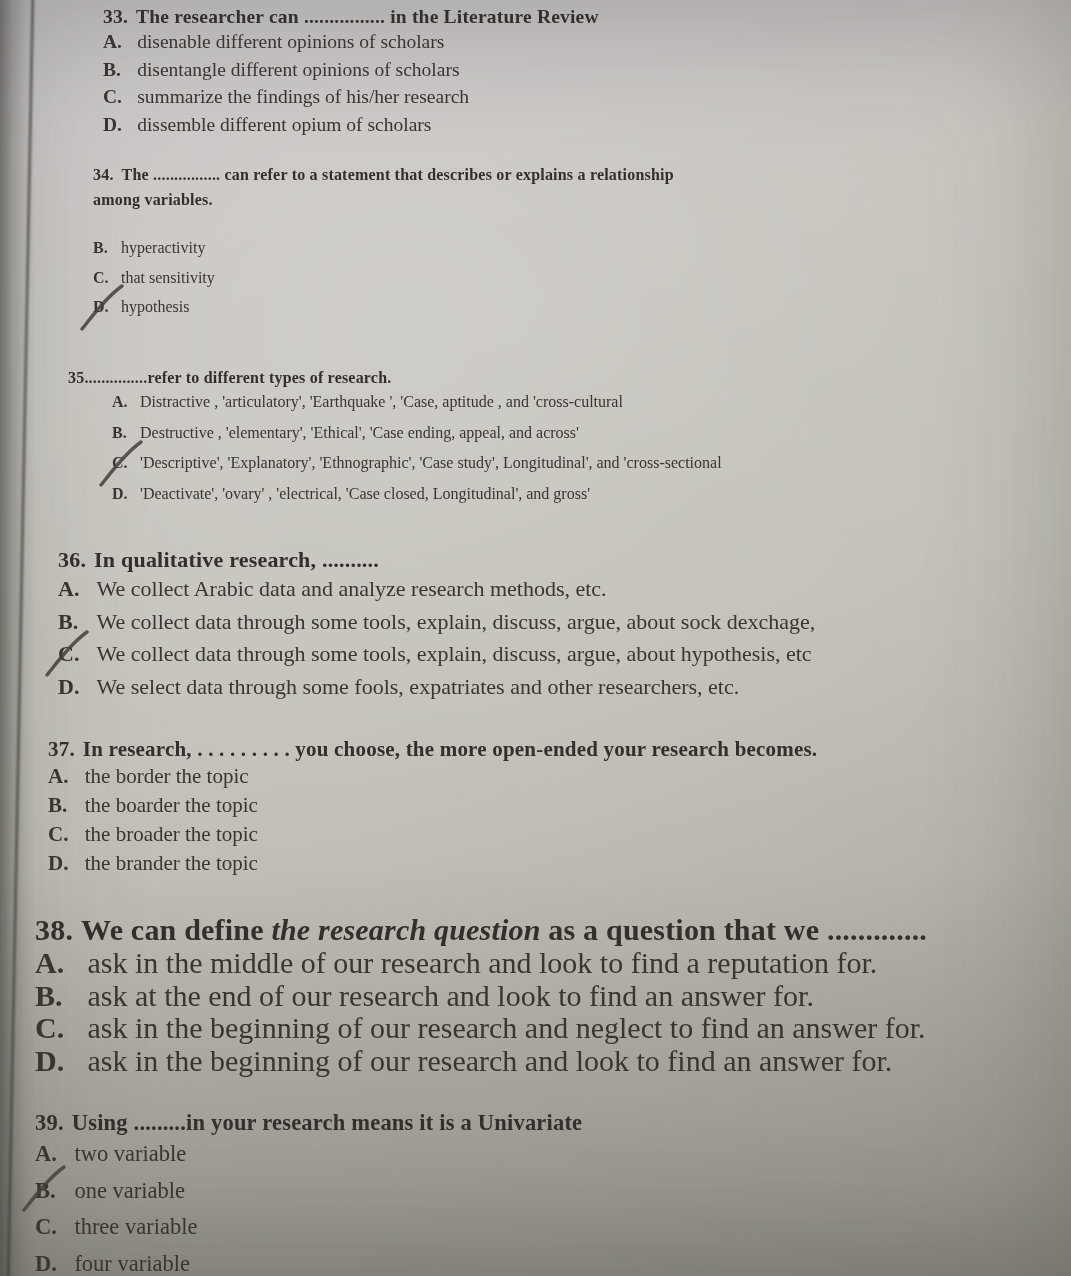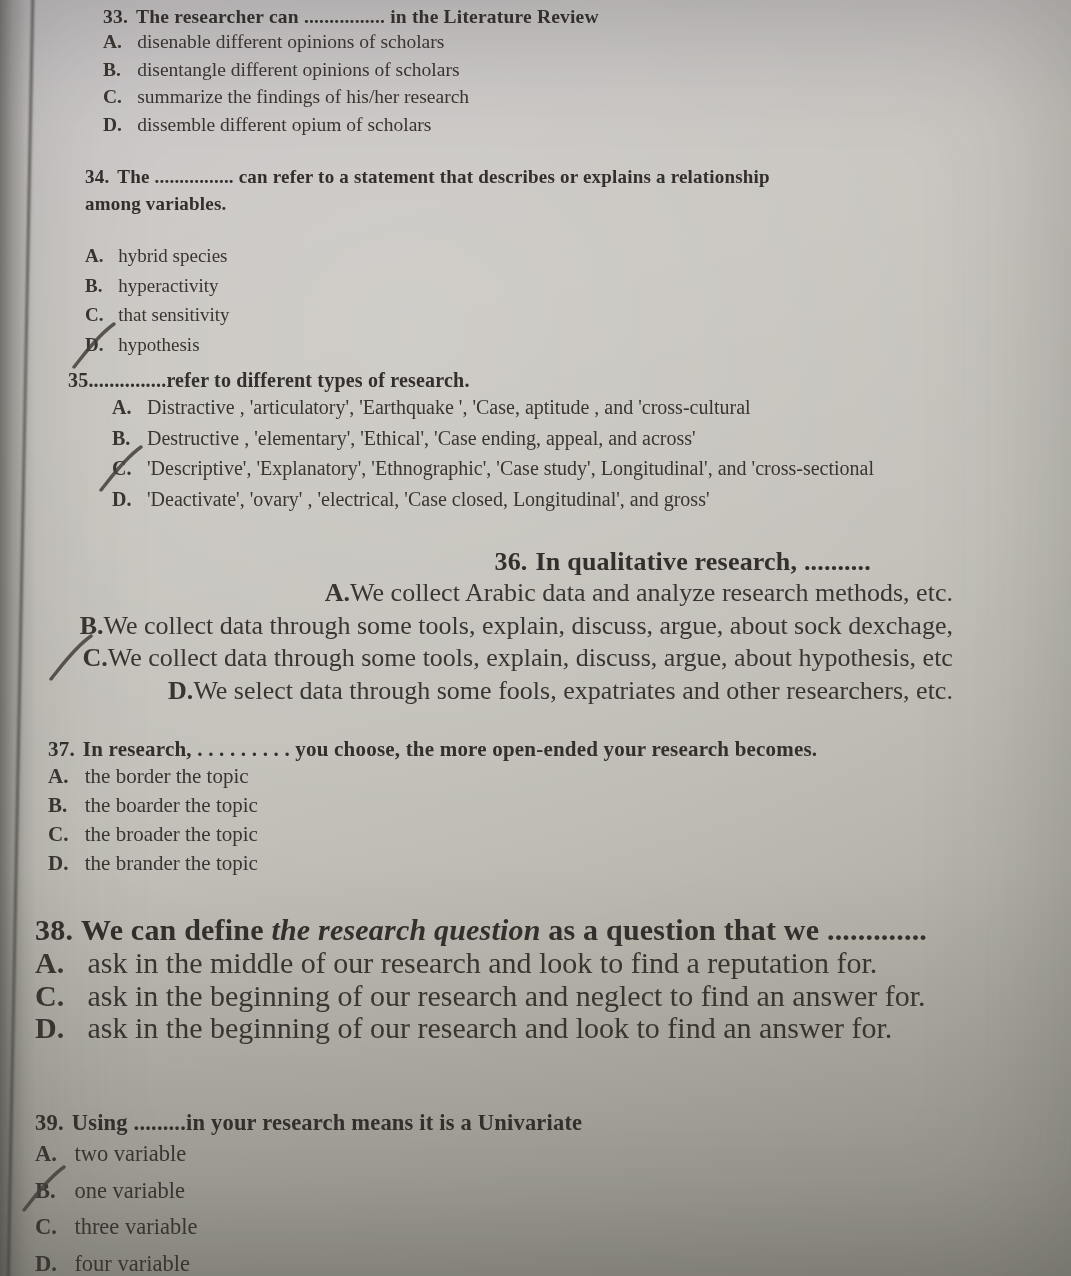--- a/index.html
+++ b/index.html
@@ -44,24 +44,24 @@
   .qheader .em{font-style:italic;}
   .line2{display:block;font-weight:bold;color:#332f2c;}
   .opts{margin:0;}
   .opt{display:block;}
   .letterwrap{position:relative;display:inline-block;min-width:1.75em;font-weight:bold;}
   .mark{position:absolute;left:-13px;top:-9px;width:46px;height:48px;pointer-events:none;opacity:0.85;}
   .mark path{stroke:#46403b;stroke-width:3.4;fill:none;stroke-linecap:round;}
 
   
   .q1{top:6px;   left:103px; font-size:19.5px;} .q1 .opts{margin-top:7px;  margin-left:72px;} .q1 .opt{line-height:27.5px;}
-  .q2{top:166px; left:85px;  font-size:19px;}   .q2 .line2{line-height:31px;}
+  .q2{top:166px; left:93px;  font-size:16px;}   .q2 .line2{line-height:31px;}
                                                 .q2 .opts{margin-top:3px;  margin-left:50px;} .q2 .opt{line-height:29.5px;}
-  .q3{top:369px; left:68px;  font-size:20px;}   .q3 .opts{margin-top:5px;  margin-left:77px;} .q3 .opt{line-height:30.5px;margin-left:44px;}
-  .q4{top:547px; left:58px;  font-size:26px;text-align:right;} .q4 .opts{margin-top:5px;  margin-left:82px;} .q4 .opt{line-height:32.5px;}
+  .q3{top:369px; left:68px;  font-size:16px;}   .q3 .opts{margin-top:5px;  margin-left:77px;} .q3 .opt{line-height:30.5px;margin-left:44px;}
+  .q4{top:547px; left:58px;  font-size:22px;} .q4 .opts{margin-top:5px;  margin-left:82px;} .q4 .opt{line-height:32.5px;}
   .q5{top:737px; left:48px;  font-size:21px;}   .q5 .opts{margin-top:7px;  margin-left:80px;} .q5 .opt{line-height:29px;}
   .q6{top:913px; left:35px;  font-size:30px;}   .q6 .opts{margin-top:5px;  margin-left:73px;} .q6 .opt{line-height:32.5px;}
   .q7{top:1110px;left:35px;  font-size:22.5px;} .q7 .opts{margin-top:7px;  margin-left:73px;} .q7 .opt{line-height:36.5px;}
 </style>
 </head>
 <body>
 
 <div class="photo">
   <div class="content">
   <div class="question q1">
@@ -73,21 +73,20 @@
 
   <span class="opt"><span class="letterwrap"><span class="letter">C.</span></span><span class="otext">summarize the findings of his/her research</span></span>
 
   <span class="opt"><span class="letterwrap"><span class="letter">D.</span></span><span class="otext">dissemble  different opium of scholars</span></span>
 </span>
   </div>
 
   <div class="question q2">
     <span class="qheader"><span class="num">34.</span><span class="lead">The  ................ can refer to  a statement that describes or explains a relationship</span><span class="em"></span><span class="tail"></span><span class="line2">among variables.</span></span>
     <span class="opts">
-  <span class="opt"><span class="letterwrap"><span class="letter">A.</span></span><span class="otext">hybrid species</span></span>
 
   <span class="opt"><span class="letterwrap"><span class="letter">B.</span></span><span class="otext">hyperactivity</span></span>
 
   <span class="opt"><span class="letterwrap"><span class="letter">C.</span></span><span class="otext">that sensitivity</span></span>
 
   <span class="opt"><span class="letterwrap"><svg class="mark" viewBox="0 0 46 48">
                 <path d="M2,46 C11,35 25,15 42,3"></path>
               </svg><span class="letter">D.</span></span><span class="otext">hypothesis</span></span>
 </span>
   </div>
@@ -133,20 +132,21 @@
 
   <span class="opt"><span class="letterwrap"><span class="letter">D.</span></span><span class="otext">the brander the topic</span></span>
 </span>
   </div>
 
   <div class="question q6">
     <span class="qheader"><span class="num">38.</span><span class="lead">We can define </span><span class="em">the research question</span><span class="tail"> as a question that we .............</span></span>
     <span class="opts">
   <span class="opt"><span class="letterwrap"><span class="letter">A.</span></span><span class="otext">ask in the middle of our research and look to find a reputation for.</span></span>
 
+  <span class="opt"><span class="letterwrap"><span class="letter">B.</span></span><span class="otext">ask at the end of our research and look to find an answer for.</span></span>
 
   <span class="opt"><span class="letterwrap"><span class="letter">C.</span></span><span class="otext">ask in the beginning of our research and neglect to find an answer for.</span></span>
 
   <span class="opt"><span class="letterwrap"><span class="letter">D.</span></span><span class="otext">ask in the beginning of our research and look to find an answer for.</span></span>
 </span>
   </div>
 
   <div class="question q7">
     <span class="qheader"><span class="num">39.</span><span class="lead">Using .........in your research means it is a Univariate</span><span class="em"></span><span class="tail"></span></span>
     <span class="opts">

